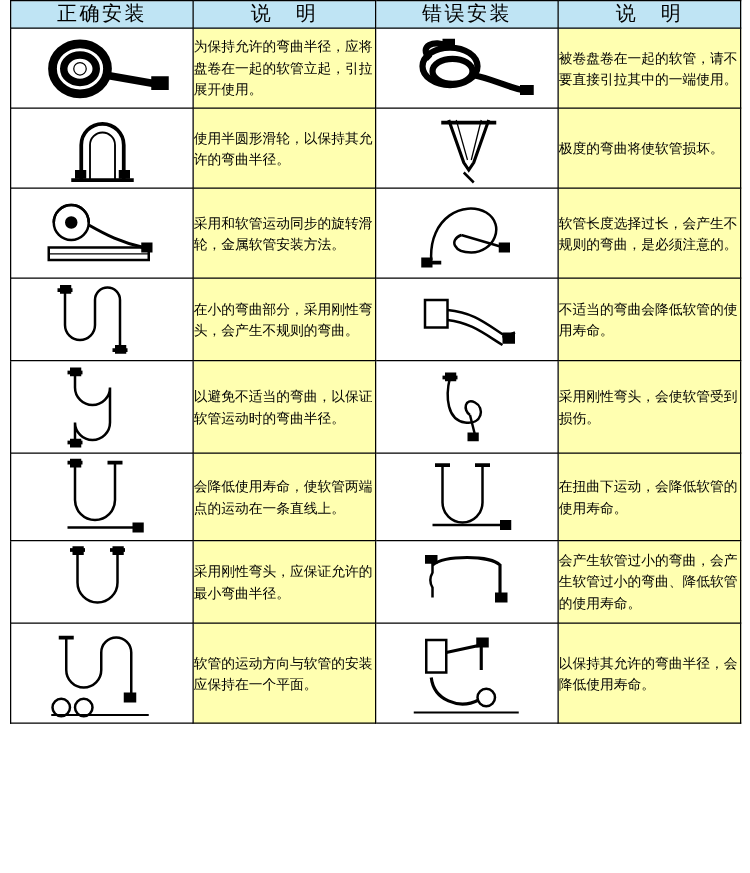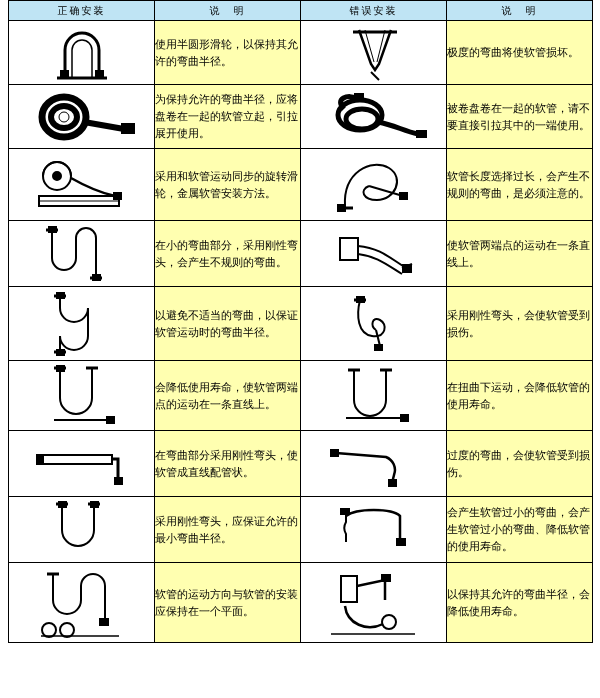--- a/index.html
+++ b/index.html
@@ -30,21 +30,21 @@
     margin: 0 0 0 8px;
     table-layout: fixed;
   }
   table.matrix td, table.matrix th {
     border: 1px solid #000000;
     padding: 0;
     vertical-align: middle;
   }
   th.hdr {
     background: #bfe4f4;
-    font-size: 10px;
+    font-size: 16px;
     font-weight: normal;
     color: #000000;
     height: 20px;
     text-align: center;
     letter-spacing: 2px;
     font-family: "DejaVu Sans", sans-serif;
   }
   td.img-cell {
     background: #ffffff;
     text-align: center;
@@ -82,47 +82,20 @@
         <th class="hdr">正确安装</th>
         <th class="hdr">说　明</th>
         <th class="hdr">错误安装</th>
         <th class="hdr">说　明</th>
       </tr>
     </thead>
     <tbody>
 
       <tr style="height:64px">
         <td class="img-cell">
-          <svg width="110" height="58" viewBox="0 0 110 58">
-            <g class="ln" stroke="#000" stroke-width="2">
-              <path d="M38 54 L38 26 A17 17 0 0 1 72 26 L72 54" stroke-width="3"></path>
-              <path d="M45 54 L45 26 A10 10 0 0 1 65 26 L65 54" stroke-width="1.5"></path>
-              <line x1="30" y1="54" x2="80" y2="54" stroke-width="3"></line>
-              <rect x="33" y="46" width="9" height="7" fill="#000" stroke="none"></rect>
-              <rect x="68" y="46" width="9" height="7" fill="#000" stroke="none"></rect>
-            </g>
-          </svg>
-        </td>
-        <td class="txt-cell">使用半圆形滑轮，以保持其允许的弯曲半径。</td>
-        <td class="img-cell">
-          <svg width="110" height="58" viewBox="0 0 110 58">
-            <g class="ln" stroke="#000" stroke-width="2">
-              <path d="M40 6 L52 40 L56 46 L60 40 L72 6" stroke-width="2.5"></path>
-              <path d="M46 6 L55 38" stroke-width="1"></path>
-              <path d="M66 6 L58 38" stroke-width="1"></path>
-              <line x1="34" y1="8" x2="78" y2="8" stroke-width="3"></line>
-              <line x1="52" y1="48" x2="60" y2="56" stroke-width="2"></line>
-            </g>
-          </svg>
-        </td>
-        <td class="txt-cell">极度的弯曲将使软管损坏。</td>
-      </tr>
-
-      <tr style="height:64px">
-        <td class="img-cell">
           <svg width="120" height="56" viewBox="0 0 120 56">
             <g class="ln" stroke-width="2">
               <ellipse cx="42" cy="28" rx="22" ry="20" stroke="#000" stroke-width="7"></ellipse>
               <ellipse cx="42" cy="28" rx="13" ry="11" stroke="#000" stroke-width="6"></ellipse>
               <path d="M62 33 L102 40" stroke="#000" stroke-width="6"></path>
               <rect x="100" y="35" width="12" height="9" fill="#000"></rect>
               <circle cx="42" cy="28" r="5" fill="#fff" stroke="#000" stroke-width="1"></circle>
             </g>
           </svg>
         </td>
@@ -135,20 +108,47 @@
               <path d="M64 33 C80 36, 90 42, 104 45"></path>
               <path d="M30 20 C20 10, 34 4, 44 10"></path>
             </g>
             <rect x="102" y="41" width="11" height="8" fill="#000"></rect>
             <rect x="40" y="4" width="10" height="7" fill="#000"></rect>
           </svg>
         </td>
         <td class="txt-cell">被卷盘卷在一起的软管，请不要直接引拉其中的一端使用。</td>
       </tr>
 
+      <tr style="height:64px">
+        <td class="img-cell">
+          <svg width="110" height="58" viewBox="0 0 110 58">
+            <g class="ln" stroke="#000" stroke-width="2">
+              <path d="M38 54 L38 26 A17 17 0 0 1 72 26 L72 54" stroke-width="3"></path>
+              <path d="M45 54 L45 26 A10 10 0 0 1 65 26 L65 54" stroke-width="1.5"></path>
+              <line x1="30" y1="54" x2="80" y2="54" stroke-width="3"></line>
+              <rect x="33" y="46" width="9" height="7" fill="#000" stroke="none"></rect>
+              <rect x="68" y="46" width="9" height="7" fill="#000" stroke="none"></rect>
+            </g>
+          </svg>
+        </td>
+        <td class="txt-cell">使用半圆形滑轮，以保持其允许的弯曲半径。</td>
+        <td class="img-cell">
+          <svg width="110" height="58" viewBox="0 0 110 58">
+            <g class="ln" stroke="#000" stroke-width="2">
+              <path d="M40 6 L52 40 L56 46 L60 40 L72 6" stroke-width="2.5"></path>
+              <path d="M46 6 L55 38" stroke-width="1"></path>
+              <path d="M66 6 L58 38" stroke-width="1"></path>
+              <line x1="34" y1="8" x2="78" y2="8" stroke-width="3"></line>
+              <line x1="52" y1="48" x2="60" y2="56" stroke-width="2"></line>
+            </g>
+          </svg>
+        </td>
+        <td class="txt-cell">极度的弯曲将使软管损坏。</td>
+      </tr>
+
       <tr style="height:72px">
         <td class="img-cell">
           <svg width="126" height="66" viewBox="0 0 126 66">
             <g class="ln" stroke="#000" stroke-width="2">
               <circle cx="38" cy="24" r="14"></circle>
               <circle cx="38" cy="24" r="4" fill="#000"></circle>
               <path d="M24 24 A14 14 0 0 1 52 24"></path>
               <path d="M52 26 C66 34, 78 40, 96 44" stroke-width="2.5"></path>
               <rect x="20" y="44" width="80" height="10"></rect>
               <line x1="20" y1="49" x2="100" y2="49" stroke-width="1"></line>
@@ -188,21 +188,21 @@
           <svg width="120" height="60" viewBox="0 0 120 60">
             <g class="ln" stroke="#000" stroke-width="2">
               <rect x="26" y="14" width="18" height="22"></rect>
               <path d="M44 22 C66 24, 76 34, 92 44"></path>
               <path d="M44 30 C62 32, 72 40, 88 50"></path>
               <path d="M88 44 L98 40" stroke-width="2"></path>
               <rect x="88" y="40" width="10" height="9" fill="#000" stroke="none"></rect>
             </g>
           </svg>
         </td>
-        <td class="txt-cell">使软管两端点的运动在一条直线上。</td>
+        <td class="txt-cell">不适当的弯曲会降低软管的使用寿命。</td>
       </tr>
 
       <tr style="height:74px">
         <td class="img-cell">
           <svg width="116" height="68" viewBox="0 0 116 68">
             <g class="ln" stroke="#000" stroke-width="2">
               <path d="M36 6 L36 18 A14 14 0 0 0 64 18 L64 46 A14 14 0 0 1 36 46 L36 62"></path>
               <path d="M30 6 L42 6" stroke-width="3"></path>
               <path d="M30 62 L42 62" stroke-width="3"></path>
               <rect x="32" y="2" width="9" height="7" fill="#000" stroke="none"></rect>
@@ -246,43 +246,20 @@
               <path d="M32 6 L44 6" stroke-width="3"></path>
               <path d="M64 6 L76 6" stroke-width="3"></path>
               <line x1="30" y1="54" x2="90" y2="54" stroke-width="2"></line>
               <rect x="84" y="50" width="9" height="8" fill="#000" stroke="none"></rect>
             </g>
           </svg>
         </td>
         <td class="txt-cell">在扭曲下运动，会降低软管的使用寿命。</td>
       </tr>
 
-      <tr style="height:66px">
-        <td class="img-cell">
-          <svg width="120" height="58" viewBox="0 0 120 58">
-            <g class="ln" stroke="#000" stroke-width="2">
-              <rect x="20" y="20" width="70" height="9"></rect>
-              <path d="M90 24 L96 24 L96 44" stroke-width="3"></path>
-              <rect x="92" y="42" width="9" height="8" fill="#000" stroke="none"></rect>
-              <rect x="14" y="19" width="8" height="11" fill="#000" stroke="none"></rect>
-            </g>
-          </svg>
-        </td>
-        <td class="txt-cell">在弯曲部分采用刚性弯头，使软管成直线配管状。</td>
-        <td class="img-cell">
-          <svg width="120" height="58" viewBox="0 0 120 58">
-            <g class="ln" stroke="#000" stroke-width="2">
-              <path d="M22 18 L72 22 A14 14 0 0 1 80 40 L78 48" stroke-width="2.5"></path>
-              <rect x="16" y="14" width="9" height="8" fill="#000" stroke="none"></rect>
-              <rect x="74" y="44" width="9" height="8" fill="#000" stroke="none"></rect>
-            </g>
-          </svg>
-        </td>
-        <td class="txt-cell">过度的弯曲，会使软管受到损伤。</td>
-      </tr>
 
       <tr style="height:66px">
         <td class="img-cell">
           <svg width="116" height="60" viewBox="0 0 116 60">
             <g class="ln" stroke="#000" stroke-width="2">
               <path d="M38 4 L38 30 A16 16 0 0 0 70 30 L70 4"></path>
               <path d="M32 4 L44 4" stroke-width="3"></path>
               <path d="M64 4 L76 4" stroke-width="3"></path>
               <rect x="34" y="1" width="9" height="7" fill="#000" stroke="none"></rect>
               <rect x="66" y="1" width="9" height="7" fill="#000" stroke="none"></rect>

